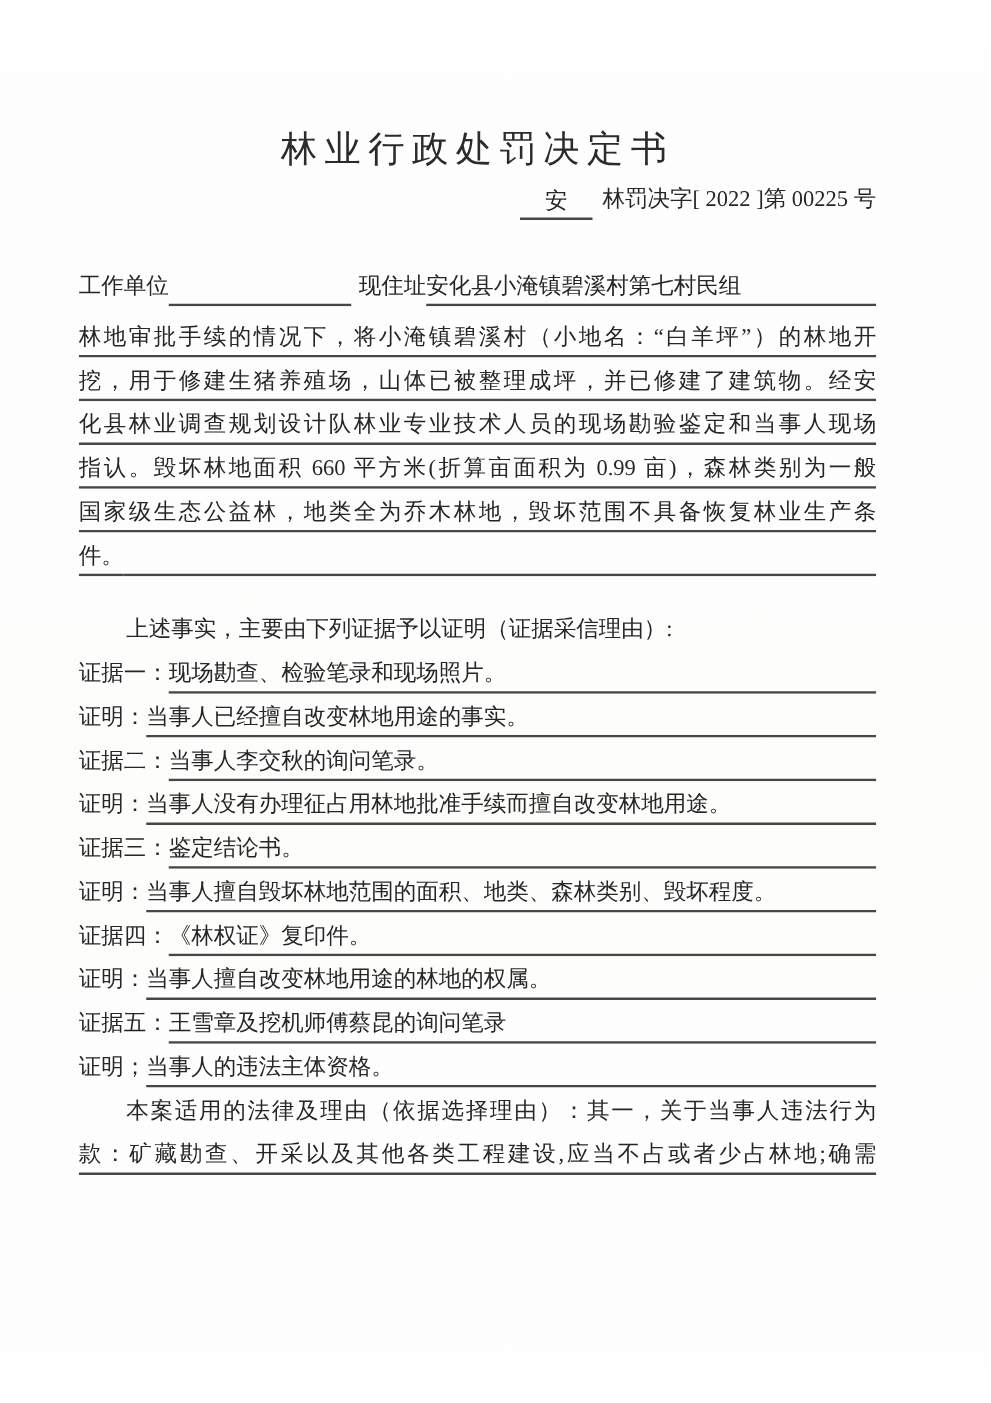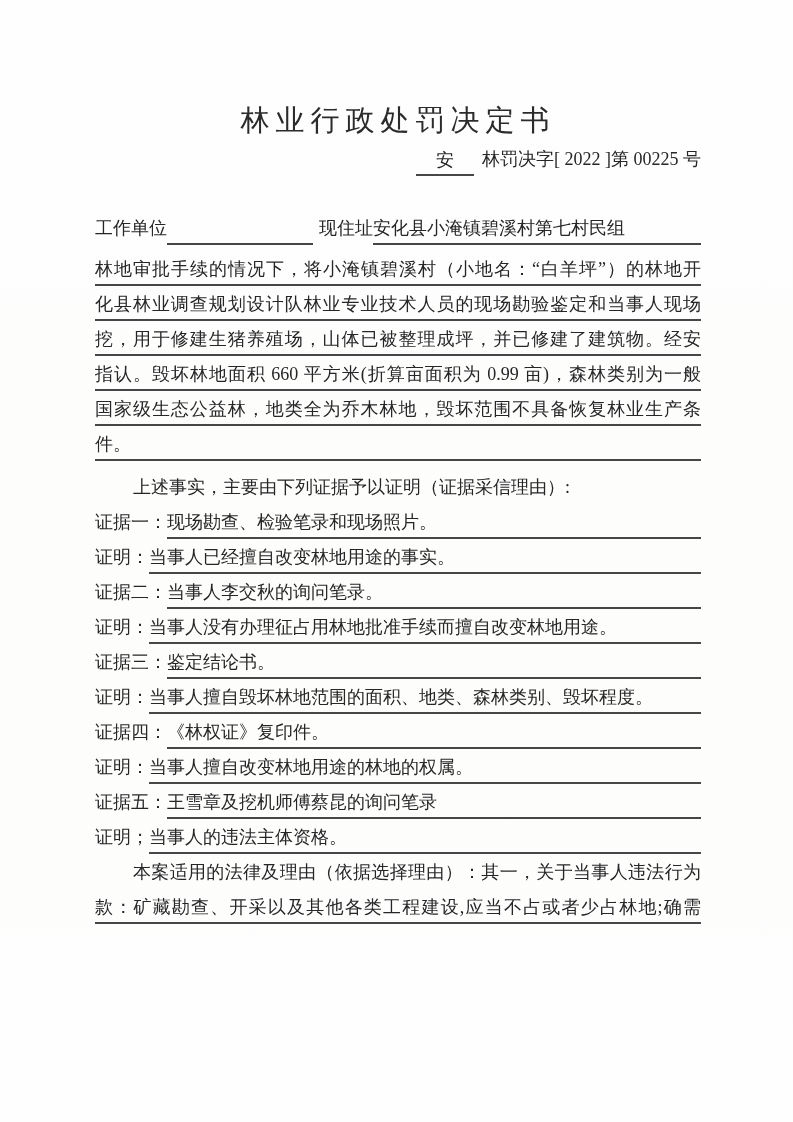--- a/index.html
+++ b/index.html
@@ -6,21 +6,21 @@
   html, body { width: 793px; height: 1122px; }
   body {
     background: #fefefe;
     color: #262626;
     font-family: "Liberation Serif", "DejaVu Serif", serif;
     overflow: hidden;
   }
   .page {
     position: relative;
     width: 793px; height: 1122px;
-    padding: 100px 92px 0 95px;
+    padding: 100px 92px 0 63px;
     background: linear-gradient(180deg, #fefefe 0%, #fdfdfc 60%, #fefefe 100%);
   }
   .title {
     text-align: center;
     font-size: 29px;
     letter-spacing: 6px;
     height: 42px;
     line-height: 40px;
     color: #2b2b2b;
   }
@@ -57,21 +57,21 @@
   .indent { padding-left: 38px; }
   .spacer { flex: 1 1 auto; }
   .w-name   { width: 78px; }
   .w-gender { width: 74px; }
   .w-birth  { width: 62px; text-align: left; padding-left: 6px; }
   .w-tail   { width: 122px; }
   .w-work   { width: 146px; }
   .ml6 { margin-left: 6px; }
   .mt-fields   { margin-top: 34px; }
   .mt-findings { margin-top: 6px; }
-  .mt-intro    { margin-top: 8px; }
+  .mt-intro    { margin-top: 24px; }
 </style>
 </head>
 <body>
 
 <div class="page">
 
   <div class="title">林业行政处罚决定书</div>
 
   <div class="docno">
     <span class="u-seg docno-region">安</span>
@@ -88,25 +88,25 @@
   </div>
 
   <div class="findings mt-findings">
     <div>
 
         <div class="row">
           <span class="u-val grow just">林地审批手续的情况下，将小淹镇碧溪村（小地名：“白羊坪”）的林地开</span>
         </div>
 
         <div class="row">
-          <span class="u-val grow just">化县林业调查规划设计队林业专业技术人员的现场勘验鉴定和当事人现场</span>
+          <span class="u-val grow just">挖，用于修建生猪养殖场，山体已被整理成坪，并已修建了建筑物。经安</span>
         </div>
 
         <div class="row">
-          <span class="u-val grow just">挖，用于修建生猪养殖场，山体已被整理成坪，并已修建了建筑物。经安</span>
+          <span class="u-val grow just">化县林业调查规划设计队林业专业技术人员的现场勘验鉴定和当事人现场</span>
         </div>
 
         <div class="row">
           <span class="u-val grow just">指认。毁坏林地面积 660 平方米(折算亩面积为 0.99 亩)，森林类别为一般</span>
         </div>
 
         <div class="row">
           <span class="u-val grow just">国家级生态公益林，地类全为乔木林地，毁坏范围不具备恢复林业生产条</span>
         </div>
       </div>

